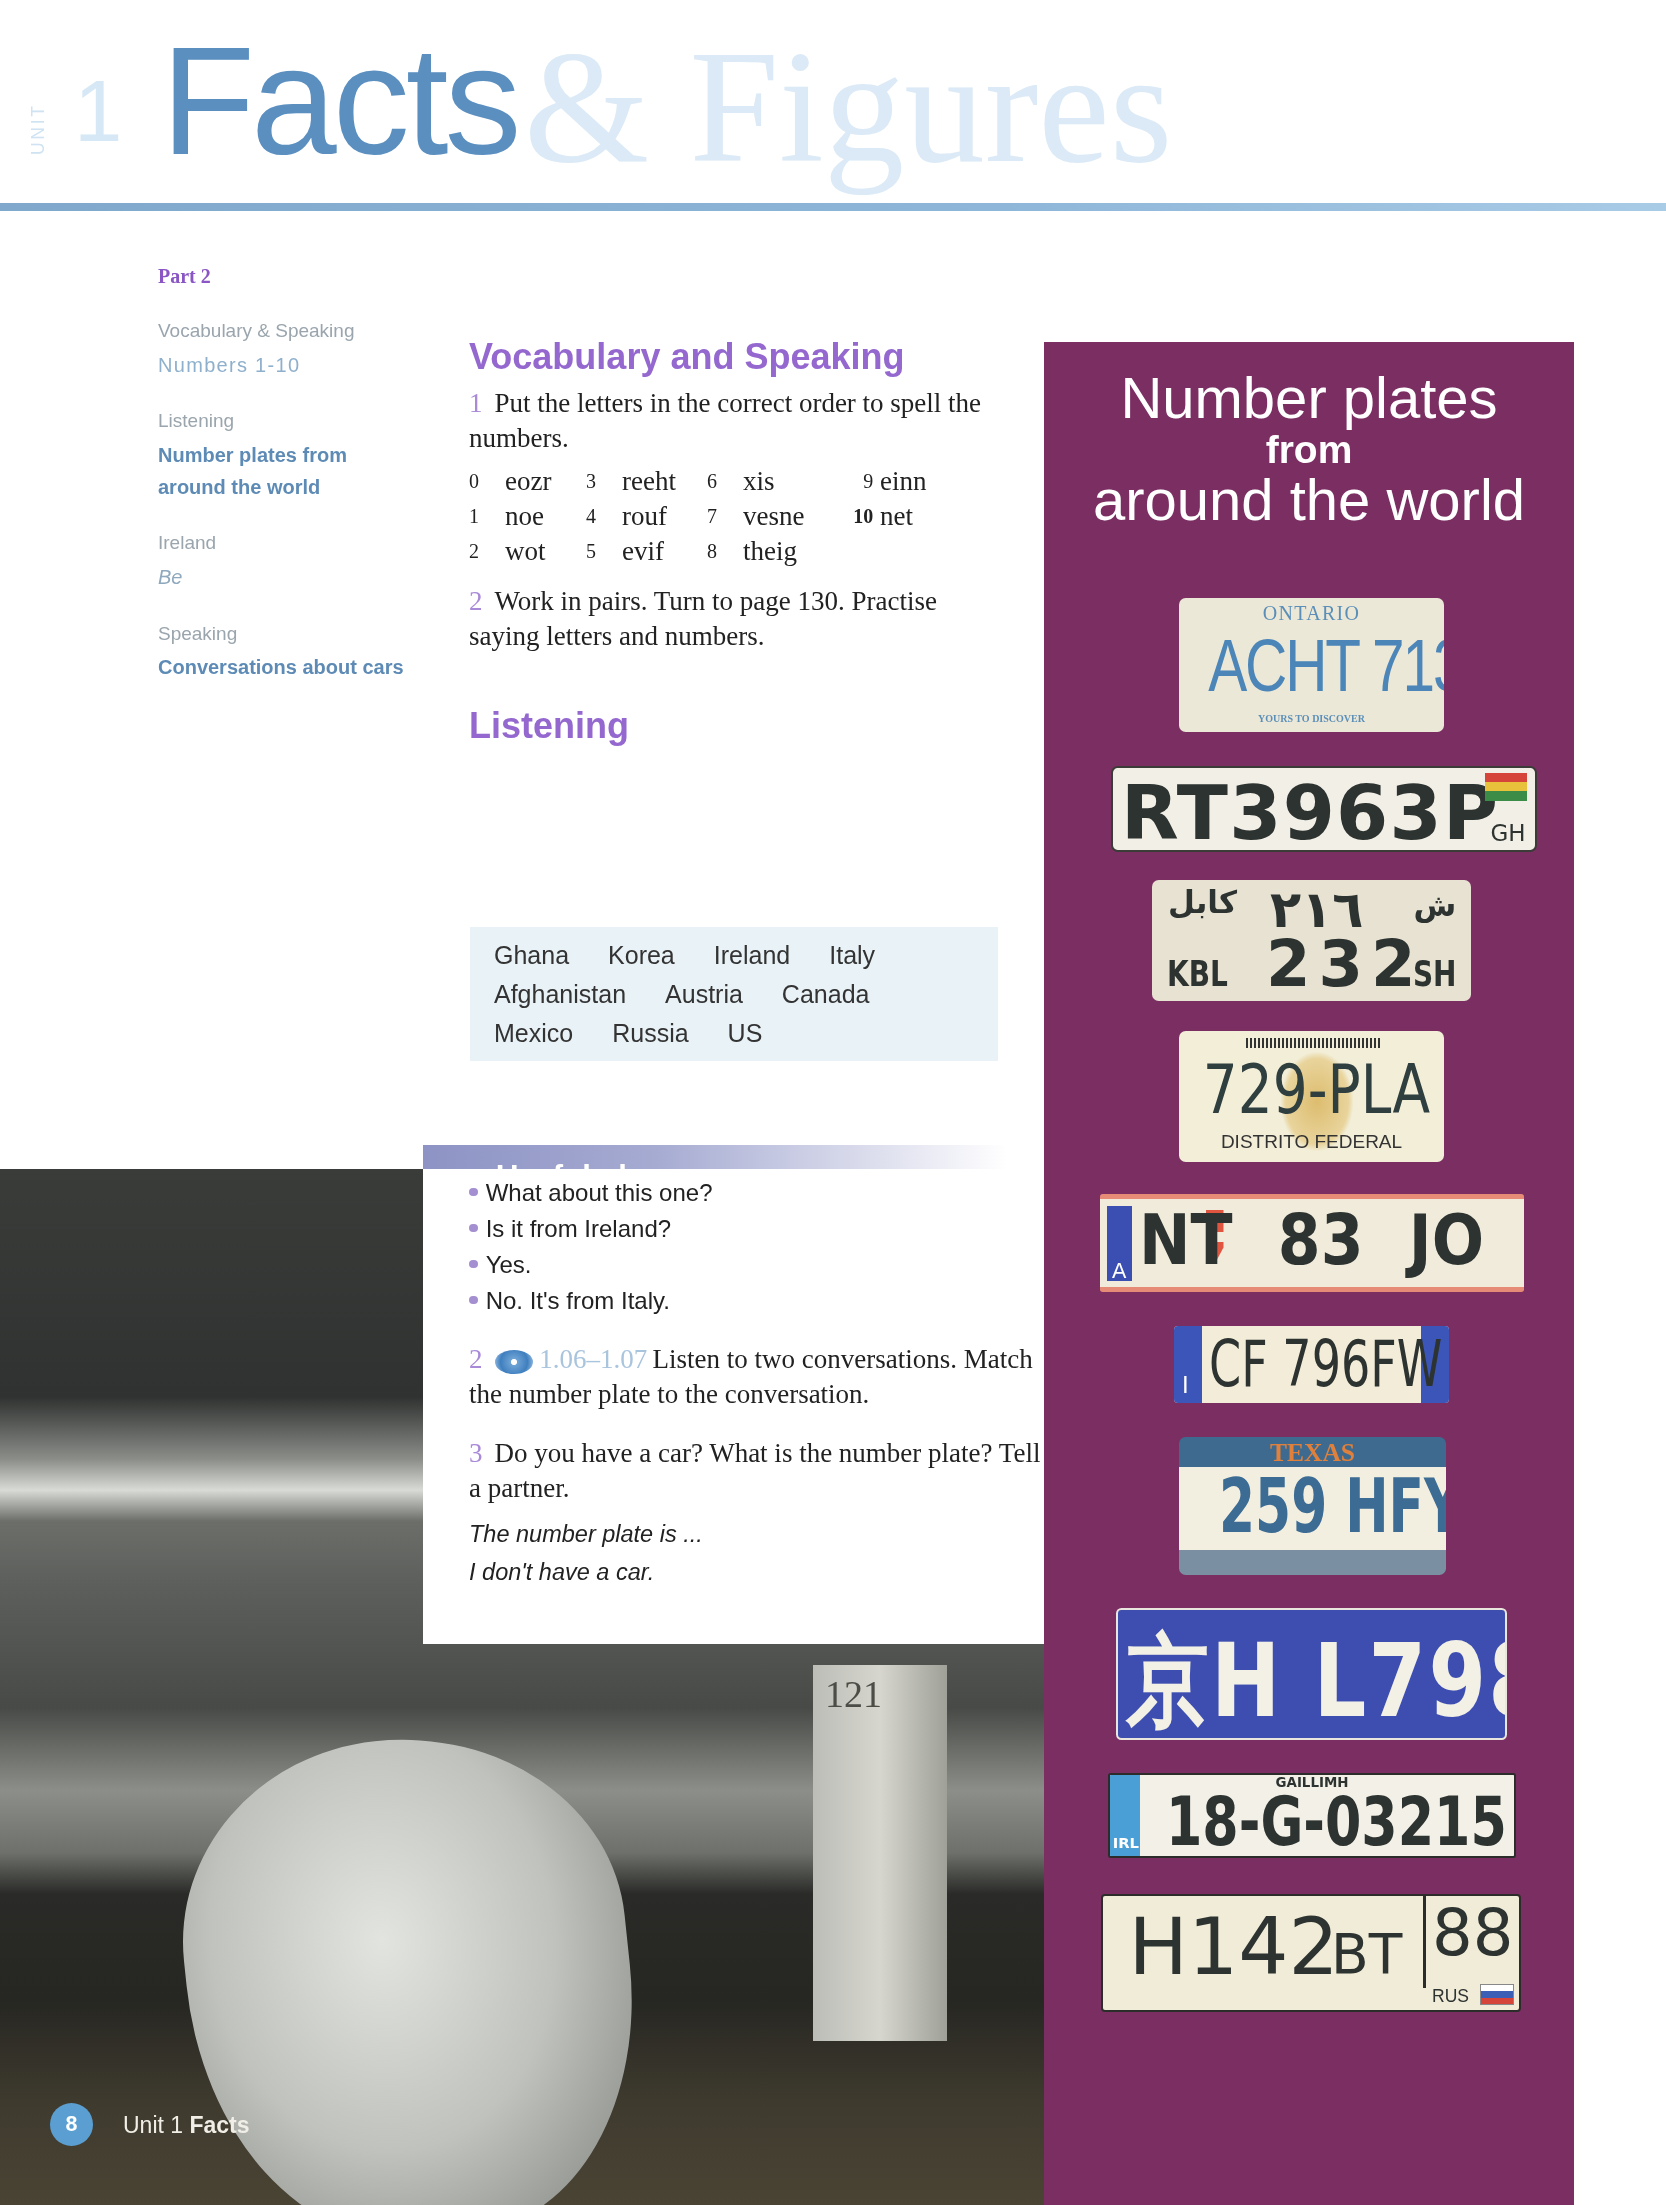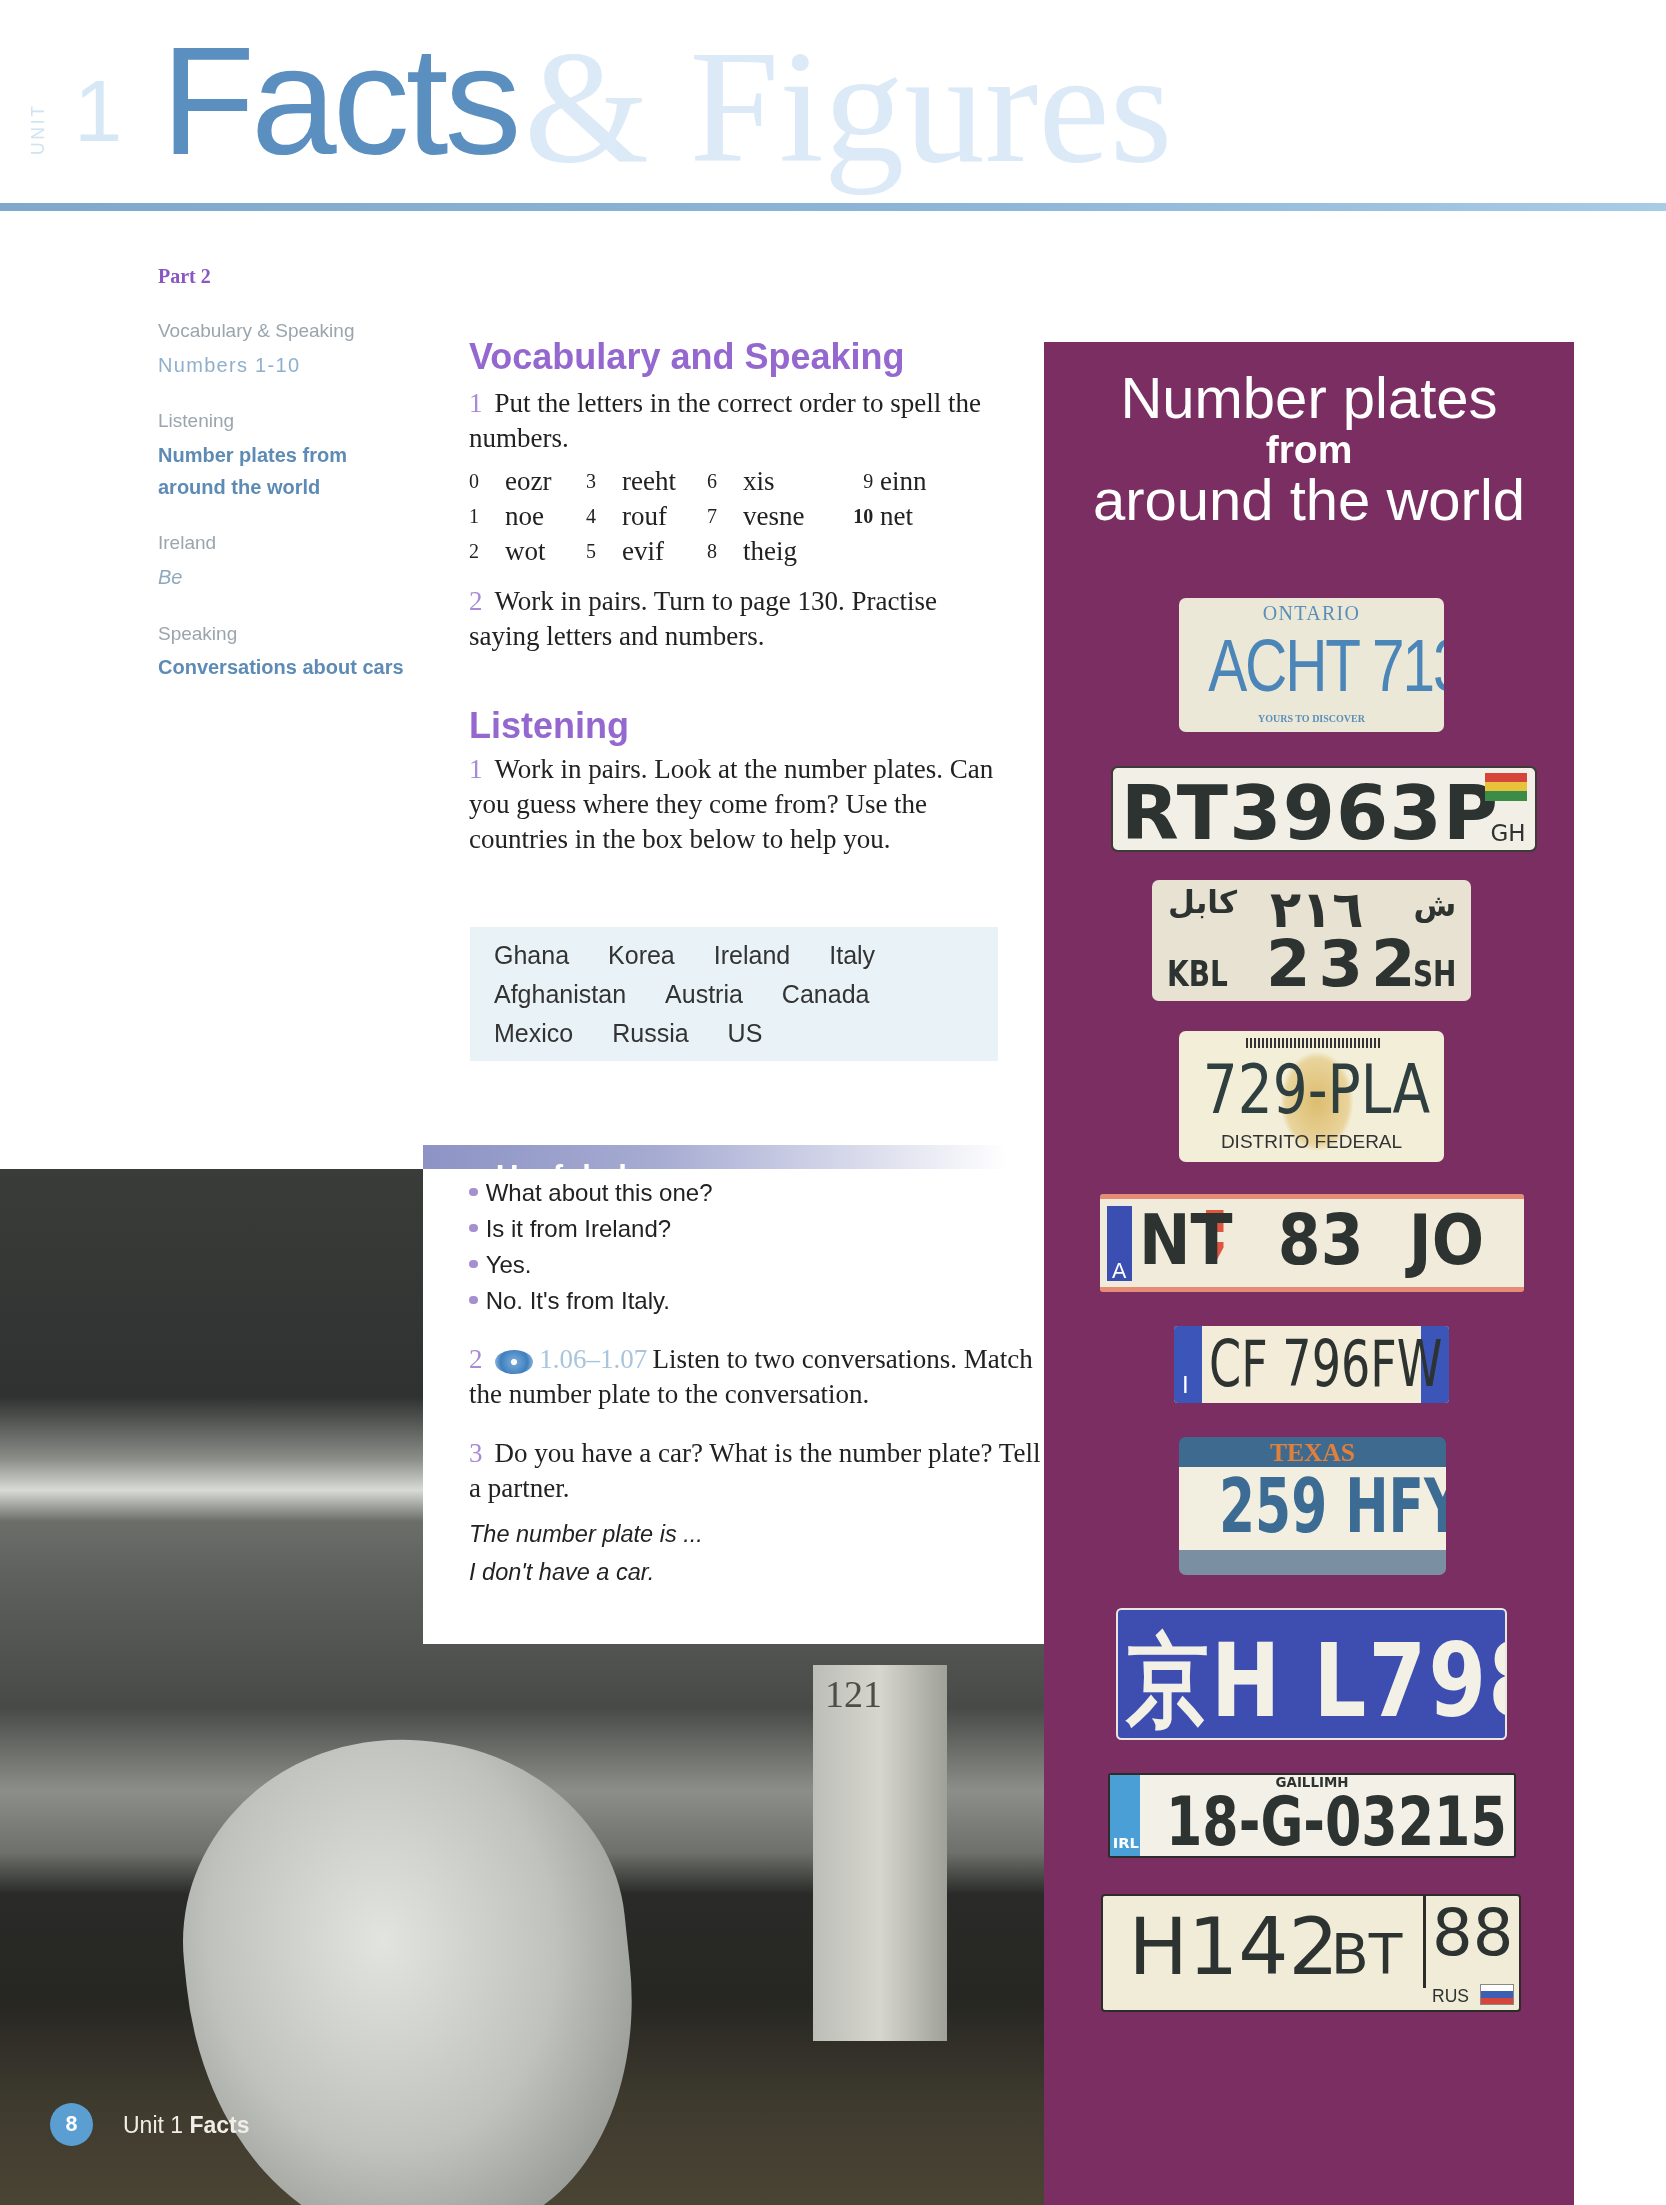--- a/index.html
+++ b/index.html
@@ -110,23 +110,20 @@
     <span class="n">8</span>
       <span>theig</span>
   </div>
   <div style="margin-top:14.8px;">
     <span class="exnum">2</span><span>Work in pairs. Turn to page 130. Practise saying letters and numbers.</span>
   </div>
 </div>
 
 <div class="abs mid" style="top:708px;width:530px;">
   <div class="sec-h">Listening</div>
-  <div style="margin-top:9.4px;">
-    <span class="exnum">1</span><span>Work in pairs. Look at the number plates. Can you guess where they come from? Use the countries in the box below to help you.</span>
-  </div>
 </div>
 
 <div class="abs country-box">
   <div style="height:9.4px;"></div>
   <div class="country-row">
     <span>Ghana</span>
     <span>Korea</span>
     <span>Ireland</span>
     <span>Italy</span>
   </div>

